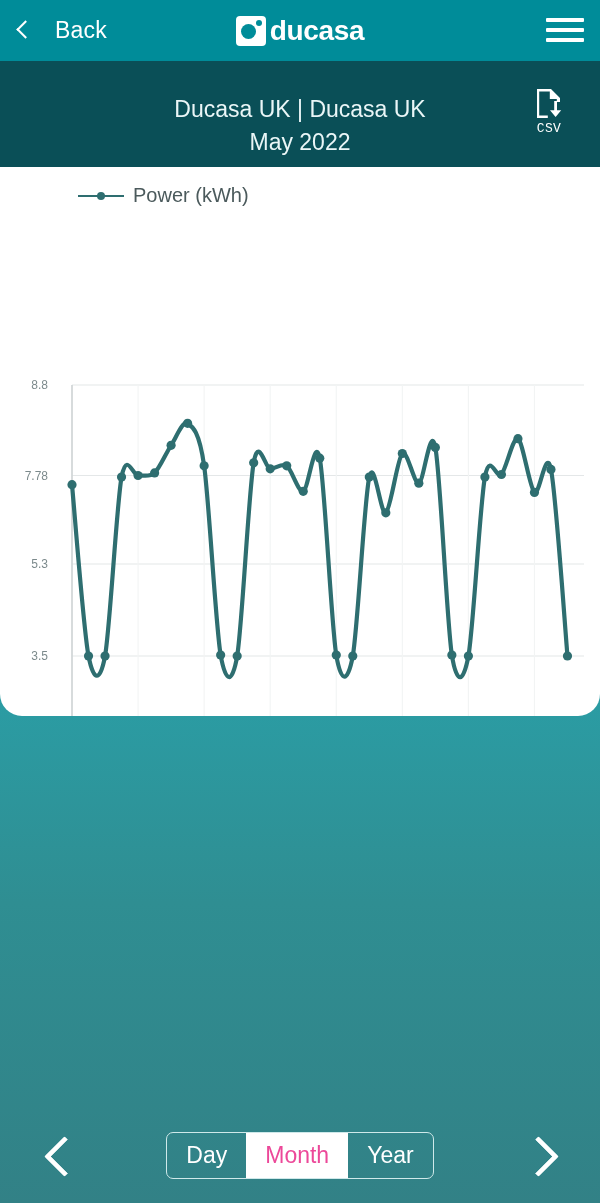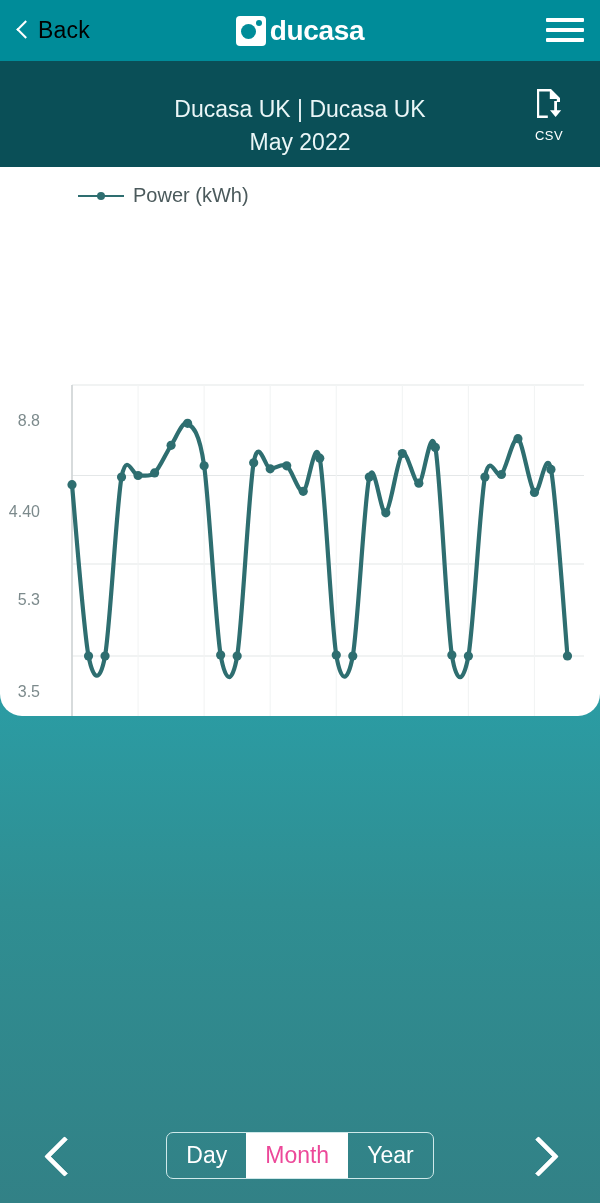--- a/index.html
+++ b/index.html
@@ -12,22 +12,22 @@
     position:relative; width:600px; height:1203px;
     background:linear-gradient(180deg,#24C9DC 0%, #1FC3D6 8%, #1FB9C9 25%, #29A3AC 50%, #2F8E92 75%, #328186 100%);
   }
 
   
   .topbar {
     position:absolute; left:0; top:0; width:600px; height:61px;
     background:#008C99; display:flex; align-items:center;
   }
   .back-btn {
-    display:flex; align-items:center; gap:7px;
-    margin-left:14px; color:#000000; cursor:pointer;justify-content:center;
+    display:flex; align-items:center; gap:24px;
+    margin-left:14px; color:#ffffff; cursor:pointer;justify-content:center;
   }
   .back-chev { width:17px; height:17px; position:relative; }
   .back-chev:before{
     content:""; position:absolute; left:5px; top:1px;
     width:11px; height:11px; border-left:2.6px solid #fff; border-bottom:2.6px solid #fff;
     transform:rotate(45deg);
   }
   .back-label { font-size:23px; letter-spacing:.2px; }
 
   .brand {
@@ -61,21 +61,21 @@
   .hamburger span { display:block; height:4px; background:#fff; border-radius:1px; }
 
   
   .subheader {
     position:absolute; left:0; top:61px; width:600px; height:130px;
     background:#0A4F57; display:flex; align-items:center; justify-content:center;
   }
   .subheader-title { color:#eaf6f7; font-size:23px; line-height:33px; text-align:center; }
   .csv-btn {
     position:absolute; right:22px; top:26px; width:58px;
-    display:flex; flex-direction:column; align-items:center; gap:8px; cursor:pointer;
+    display:flex; flex-direction:column; align-items:center; gap:1px; cursor:pointer;font-family:Liberation Mono, monospace;
   }
   .csv-label { color:#fff; font-size:13px; letter-spacing:.4px; }
 
   
   .card {
     position:absolute; left:0; top:167px; width:600px; height:549px;
     background:#fff; border-bottom-right-radius:22px; border-bottom-left-radius:22px;
     overflow:hidden;
     padding-left:32px;
   }
@@ -87,22 +87,22 @@
   .legend-swatch:before{
     content:""; position:absolute; left:0; top:5px; width:46px; height:2.6px; background:#2E6E70;
   }
   .legend-swatch:after{
     content:""; position:absolute; left:19px; top:2px; width:8px; height:8px;
     border-radius:50%; background:#2E6E70;
   }
   .legend-label { font-size:20px; color:#4b5a5c; }
 
   .plot { position:absolute; left:0; top:0; width:600px; height:549px; }
-  .ytick { position:absolute; right:12px; transform:translateY(-50%);
-           font-size:16px; color:#7c8a8c; white-space:nowrap;margin-top:36px; }
+  .ytick { position:absolute; right:4px; transform:translateY(-50%);
+           font-size:12px; color:#7c8a8c; white-space:nowrap; }
   .ylabels { position:absolute; left:0; top:0; width:52px; height:549px; }
   .xlabels { position:absolute; left:0; top:0; width:600px; height:549px; }
 
   
   .bottombar {
     position:absolute; left:0; bottom:0; width:600px; height:96px;
     display:flex; align-items:center; justify-content:center;
   }
   .nav-arrow {
     position:absolute; width:46px; height:46px; cursor:pointer;
@@ -225,21 +225,21 @@
           <circle cx="517.94" cy="271.69" r="4.6" fill="#2E6E70"></circle>
           <circle cx="534.45" cy="325.39" r="4.6" fill="#2E6E70"></circle>
           <circle cx="550.97" cy="302.38" r="4.6" fill="#2E6E70"></circle>
           <circle cx="567.48" cy="489.02" r="4.6" fill="#2E6E70"></circle>
         </g>
     </svg>
 
     <div class="ylabels" id="ylabels">
         <span class="ytick" style="top: 489.023px;">3.5</span>
         <span class="ytick" style="top: 396.977px;">5.3</span>
-        <span class="ytick" style="top: 308.511px;">4.40</span>
+        <span class="ytick" style="top: 308.511px;">7.78</span>
         <span class="ytick" style="top: 218px;">8.8</span>
       </div>
     <div class="xlabels" id="xlabels"></div>
   </div>
 
   <div class="bottombar">
     <div class="nav-arrow prev"></div>
     <div class="segmented" id="segmented">
         <div class="seg">Day</div>
         <div class="seg active">Month</div>

